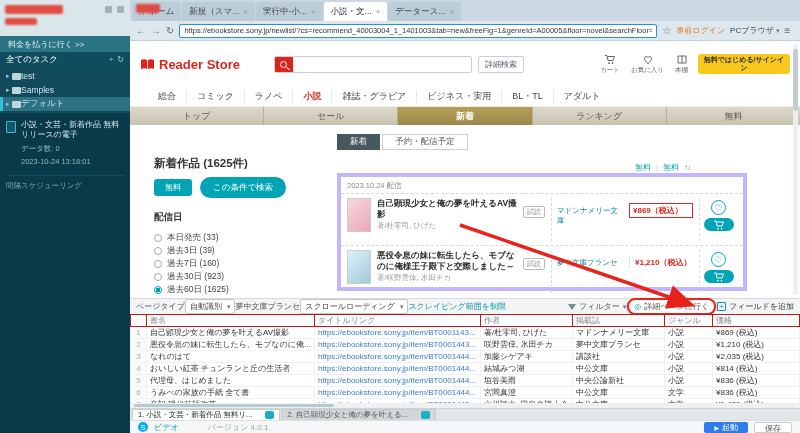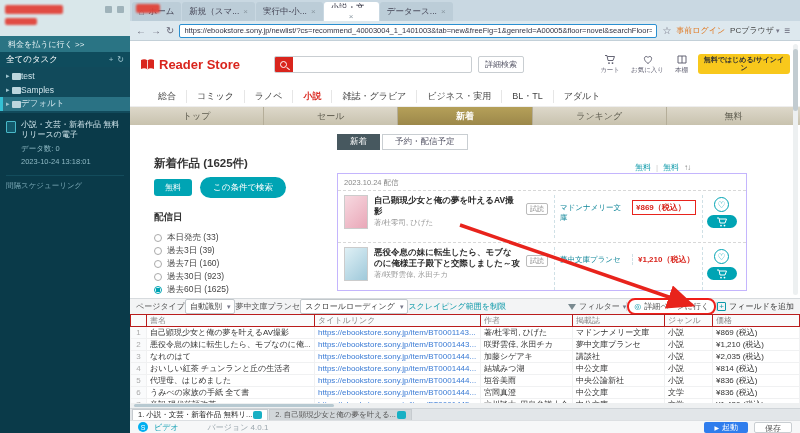--- a/index.html
+++ b/index.html
@@ -29,21 +29,21 @@
   .task-title { flex:1; color:#d6eaf0; font-size:8px; line-height:1.3; }
   .task-meta { color:#8fb9c4; font-size:7.5px; margin:3px 0 0 15px; }
   .task-sched { margin-top:9px; padding-top:5px; border-top:1px solid #134c5c; color:#79a7b4; font-size:7.5px; }
 
   
   .main { position:absolute; left:130px; top:0; right:0; bottom:0; display:flex; flex-direction:column; }
 
   
   .tabbar { height:21px; background:#c9d8e2; display:flex; align-items:flex-end; padding:2px 2px 0 2px; gap:1px; position:relative; }
   .wtab { height:19px; display:flex; align-items:center; gap:4px; padding:0 7px; font-size:8.5px; color:#445; background:#bccdd8; border-radius:3px 3px 0 0; max-width:82px; }
-  .wtab.active { background:#fff; color:#223;flex-direction:column; }
+  .wtab.active { background:#fff; color:#223; }
   .wtab-label { white-space:nowrap; overflow:hidden; text-overflow:ellipsis; }
   .wtab-close { color:#8a98a2; font-size:8px; }
   .wtab .home-ic { font-size:9px; color:#556; }
 
   
   .urlbar { height:20px; background:#dde8ee; display:flex; align-items:center; gap:5px; padding:0 6px; border-bottom:1px solid #c3d0d8; }
   .nav-ic { color:#667; font-size:10px; }
   .url-field { flex:1; max-width:478px; height:14px; background:#fff; border:1px solid #2b8fd0; border-radius:2px; font-size:7.5px; color:#334; padding:0 4px; font-family:inherit; }
   .prelogin { color:#e07820; font-size:8px; white-space:nowrap; }
   .devmode { display:flex; align-items:center; gap:2px; color:#444; font-size:8px; white-space:nowrap; }
@@ -91,21 +91,21 @@
   .chip-row { display:flex; align-items:center; gap:8px; }
   .free-chip { background:#00a4b4; color:#fff; border-radius:3px; font-size:8px; padding:3px 11px; }
   .cond-btn { background:#00a4b4; color:#fff; border:none; border-radius:11px; font-size:8.5px; height:21px; padding:0 13px; font-family:inherit; }
   .rel-label { font-size:9.5px; font-weight:bold; margin:13px 0 7px; color:#333; }
   .rrow { display:flex; align-items:center; gap:5px; height:13px; font-size:8.5px; color:#444; }
   .rdot { width:8px; height:8px; border:1px solid #aaa; border-radius:50%; background:#fff; flex:none; }
   .rrow.checked .rdot { border-color:#00a4b4; background:radial-gradient(circle, #00a4b4 0 2.3px, #fff 2.4px); }
   .sort-row { position:absolute; left:505px; top:37px; display:flex; align-items:center; gap:5px; font-size:8px; color:#0a98a8; }
   .sort-ic { color:#888; letter-spacing:-1px; }
   .sep { color:#ccc; }
-  .book-box { position:absolute; left:207px; top:48px; width:410px; height:118px; border:1px solid #c4b5fd; background:#fff; }
+  .book-box { position:absolute; left:207px; top:48px; width:410px; height:118px; border:4px solid #c4b5fd; background:#fff; }
   .list-date { padding:4px 6px 2px; font-size:7.5px; color:#888; }
   .book-card { display:flex; align-items:flex-start; padding:4px 6px; gap:6px; border-top:1px dashed #d8d8d8; height:52px; }
   .thumb { width:24px; height:34px; border:1px solid #ccc; flex:none; }
   .t1 { background:linear-gradient(135deg,#f7d9e0,#e9a7b8); }
   .t2 { background:linear-gradient(135deg,#dff0f5,#9fc9da); }
   .binfo { flex:1; min-width:0; }
   .btitle { font-size:8.5px; font-weight:bold; color:#2a2a2a; line-height:1.25; max-height:21px; overflow:hidden; }
   .bauthor { font-size:7.5px; color:#999; margin-top:2px; white-space:nowrap; overflow:hidden; }
   .btag { font-size:7px; color:#888; border:1px solid #bbb; border-radius:2px; padding:0 3px; margin-top:8px; flex:none; }
   .bpub { width:72px; font-size:7.5px; color:#11879a; padding:8px 0 0 5px; border-left:1px dashed #cfe0e6; align-self:stretch; flex:none; }
@@ -135,21 +135,21 @@
   .dtable td { height:11px; border:1px solid #f0f1f2; padding:0 3px; white-space:nowrap; overflow:hidden; text-overflow:ellipsis; color:#333; }
   .dtable td.link { color:#3a7bd5; }
   .dtable td.num, .dtable th.num { color:#aaa; text-align:center; background:#fafbfc; padding:0; }
   .c-num { width:16px; } .c-title { width:168px; } .c-link { width:166px; } .c-author { width:92px; } .c-mag { width:92px; } .c-genre { width:48px; }
 
   .hscroll { height:5px; background:#eef0f1; position:relative; }
   .hthumb { position:absolute; left:4px; top:1px; height:3px; width:200px; background:#b7c9d1; border-radius:2px; }
 
   
   .dtabs { height:12px; background:#e2e6e9; border-top:1px solid #cfd4d8; display:flex; align-items:flex-end; padding-left:2px; gap:1px; }
-  .dtab { height:11px; display:flex; align-items:center; gap:1px; padding:0 5px; font-size:7.5px; color:#555; background:#d2d7da; border:1px solid #c6cbcf; border-bottom:none; max-width:172px; }
+  .dtab { height:11px; display:flex; align-items:center; gap:13px; padding:0 5px; font-size:7.5px; color:#555; background:#d2d7da; border:1px solid #c6cbcf; border-bottom:none; max-width:172px; }
   .dtab.active { background:#fff; color:#222; }
   .dtab-label { white-space:nowrap; overflow:hidden; text-overflow:ellipsis; }
   .dbadge { width:9px; height:8px; background:#18b0c4; border-radius:2px; flex:none; }
 
   
   .statusbar { height:13px; background:#f6f7f8; border-top:1px solid #dcdfe2; display:flex; align-items:center; gap:6px; padding:0 8px; font-size:8px; }
   .skype-ic { width:10px; height:10px; border-radius:50%; background:#00aff0; color:#fff; font-size:7px; display:flex; align-items:center; justify-content:center; }
   .video-label { color:#12a0b4; }
   .version { color:#9aa6ad; margin-left:23px; }
   .run-btn { background:#2f7ded; color:#fff; border:none; border-radius:2px; height:11px; padding:0 10px; font-size:8px; display:flex; align-items:center; gap:3px; font-family:inherit; }

